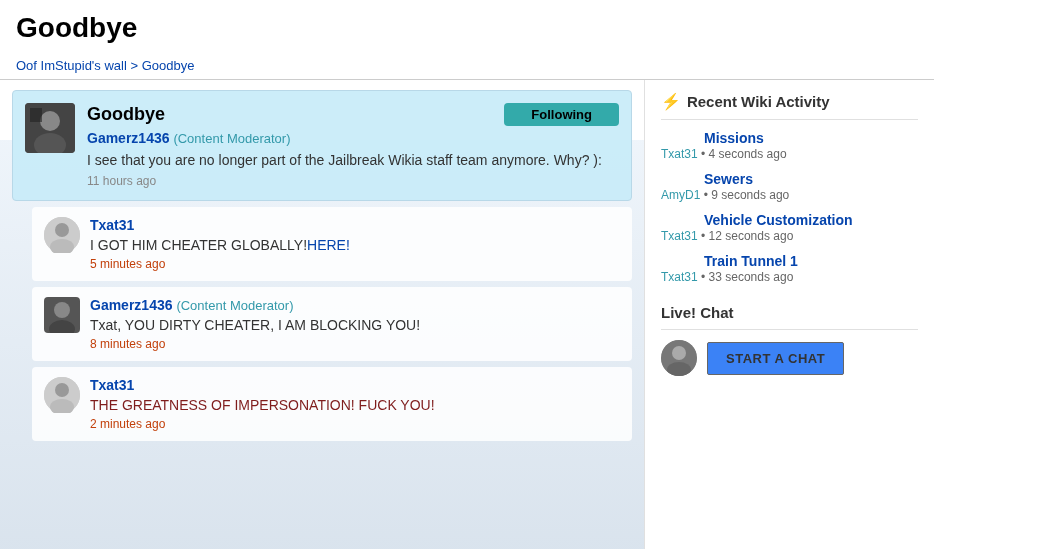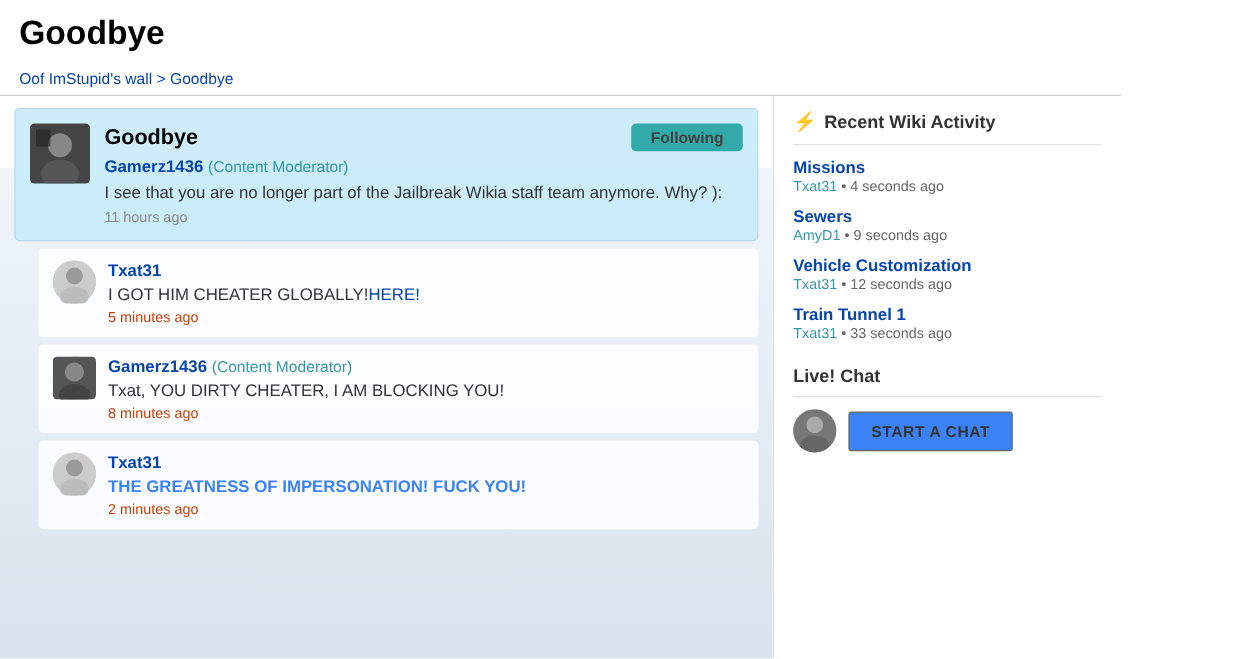--- a/index.html
+++ b/index.html
@@ -35,22 +35,22 @@
     }
 
     .post-card-main { display: flex; align-items: flex-start; gap: 12px; }
     .avatar-img { width: 50px; height: 50px; border-radius: 4px; background: #666; flex-shrink: 0; overflow: hidden; }
     .avatar-img svg { width: 50px; height: 50px; }
 
     .post-body { flex: 1; }
     .post-header-row { display: flex; align-items: center; justify-content: space-between; margin-bottom: 4px; }
     .post-title-text { font-size: 18px; font-weight: bold; color: #000; }
     .following-btn {
-      background: #3aa; color: #404040; border: none; border-radius: 4px;
-      padding: 4px 16px; font-size: 13px; font-weight: bold; cursor: pointer;
+      background: #3aa; color: #000000; border: none; border-radius: 4px;
+      padding: 4px 27px; font-size: 13px; font-weight: bold; cursor: pointer;
     }
     .author-line { margin-bottom: 6px; }
     .author-name { color: #0645ad; font-weight: bold; text-decoration: none; font-size: 14px; cursor: pointer; }
     .author-role { color: #3399aa; font-size: 13px; }
     .post-text { color: #333; font-size: 14px; margin-bottom: 6px; }
     .post-time { color: #888; font-size: 12px; }
 
     .reply-card {
       background: rgba(255,255,255,0.85);
       margin-left: 20px;
@@ -60,32 +60,32 @@
       position: relative;
       z-index: 1;
     }
     .reply-card-inner { display: flex; align-items: flex-start; gap: 10px; }
     .reply-avatar { width: 36px; height: 36px; border-radius: 50%; background: #ccc; flex-shrink: 0; display: flex; align-items: center; justify-content: center; }
     .reply-body { flex: 1; }
     .reply-author { color: #0645ad; font-weight: bold; font-size: 14px; cursor: pointer; }
     .reply-role { color: #3399aa; font-size: 13px; }
     .reply-text { font-size: 14px; margin: 4px 0; }
     .reply-text .highlight { color: #0645ad; }
-    .reply-text .red-text { color: #3b82f6; font-weight: bold; }
+    .reply-text .red-text { color: #7f1d1d; }
     .reply-time { color: #c2410c; font-size: 12px; margin-top: 2px; }
 
     
     .sidebar { width: 290px; border-left: 1px solid #e0e0e0; padding: 12px 16px; background: rgba(255,255,255,0.97); }
 
     .sidebar-section { margin-bottom: 20px; }
     .sidebar-heading { font-size: 15px; font-weight: bold; color: #333; margin-bottom: 10px; display: flex; align-items: center; gap: 6px; border-bottom: 1px solid #e0e0e0; padding-bottom: 8px; }
     .sidebar-heading .icon { color: #555; font-size: 16px; }
 
     .wiki-activity-item { margin-bottom: 10px; }
-    .activity-link { color: #0645ad; font-size: 14px; text-decoration: none; display: block; margin-bottom: 1px; font-weight: bold; }
+    .activity-link { color: #0645ad; font-size: 14px; text-decoration: none; display: block; margin-bottom: 1px; font-weight: bold; margin-left: 43px; }
     .activity-meta { font-size: 12px; color: #666; }
     .activity-meta .user-name { color: #3399aa; }
     .live-chat-inner { display: flex; align-items: center; gap: 10px; margin-top: 8px; }
     .chat-avatar { width: 36px; height: 36px; border-radius: 50%; background: #888; flex-shrink: 0; overflow: hidden; }
     .start-chat-btn {
       border: 1px solid #666; background: #3b82f6; padding: 8px 18px;
       font-size: 13px; font-weight: bold; letter-spacing: 0.5px;
       cursor: pointer; border-radius: 2px; color: #333; white-space: nowrap;
     }
   </style>

